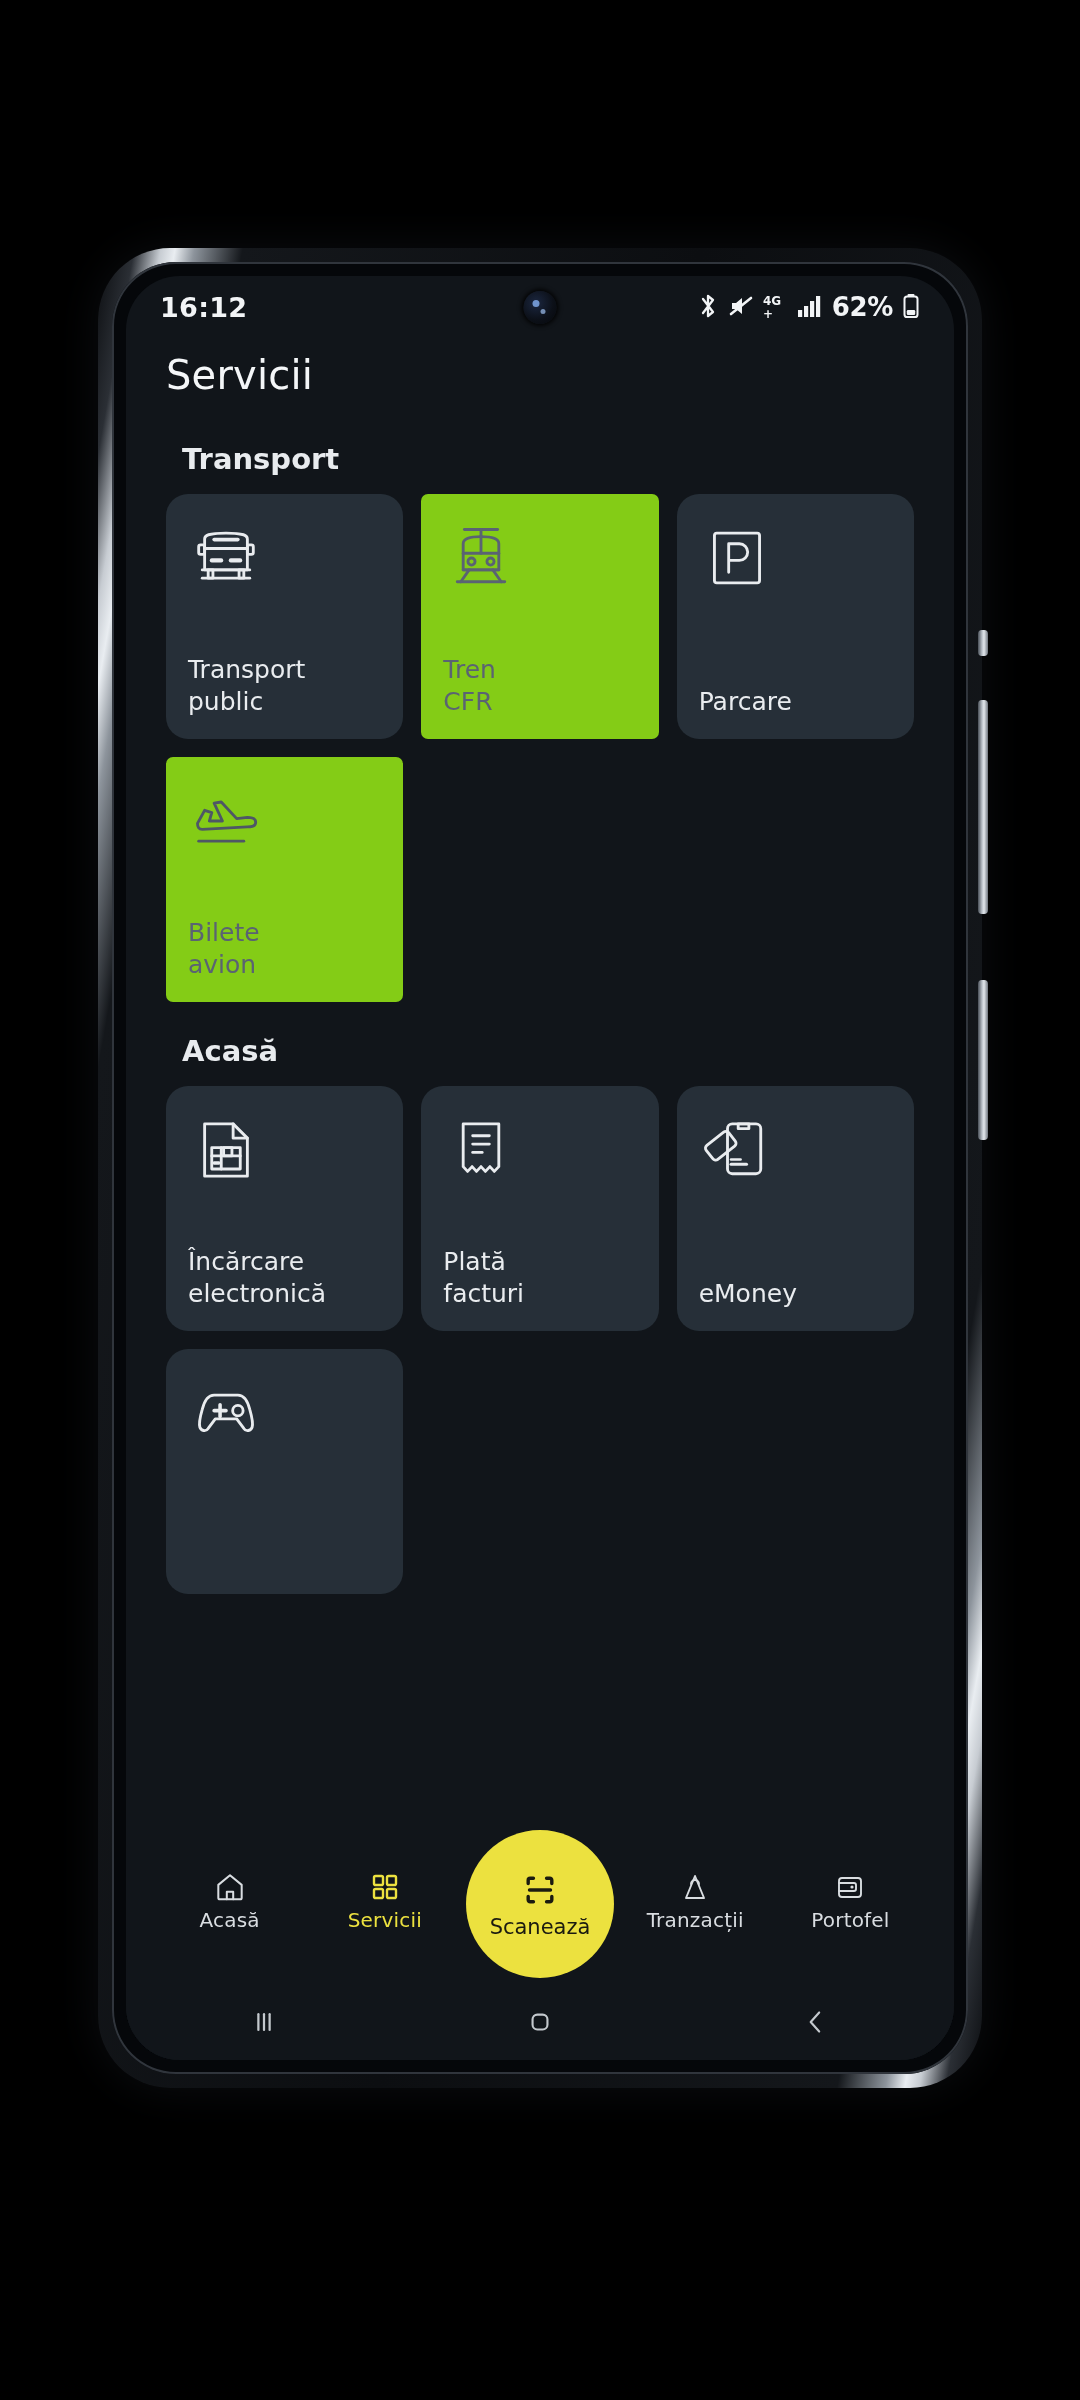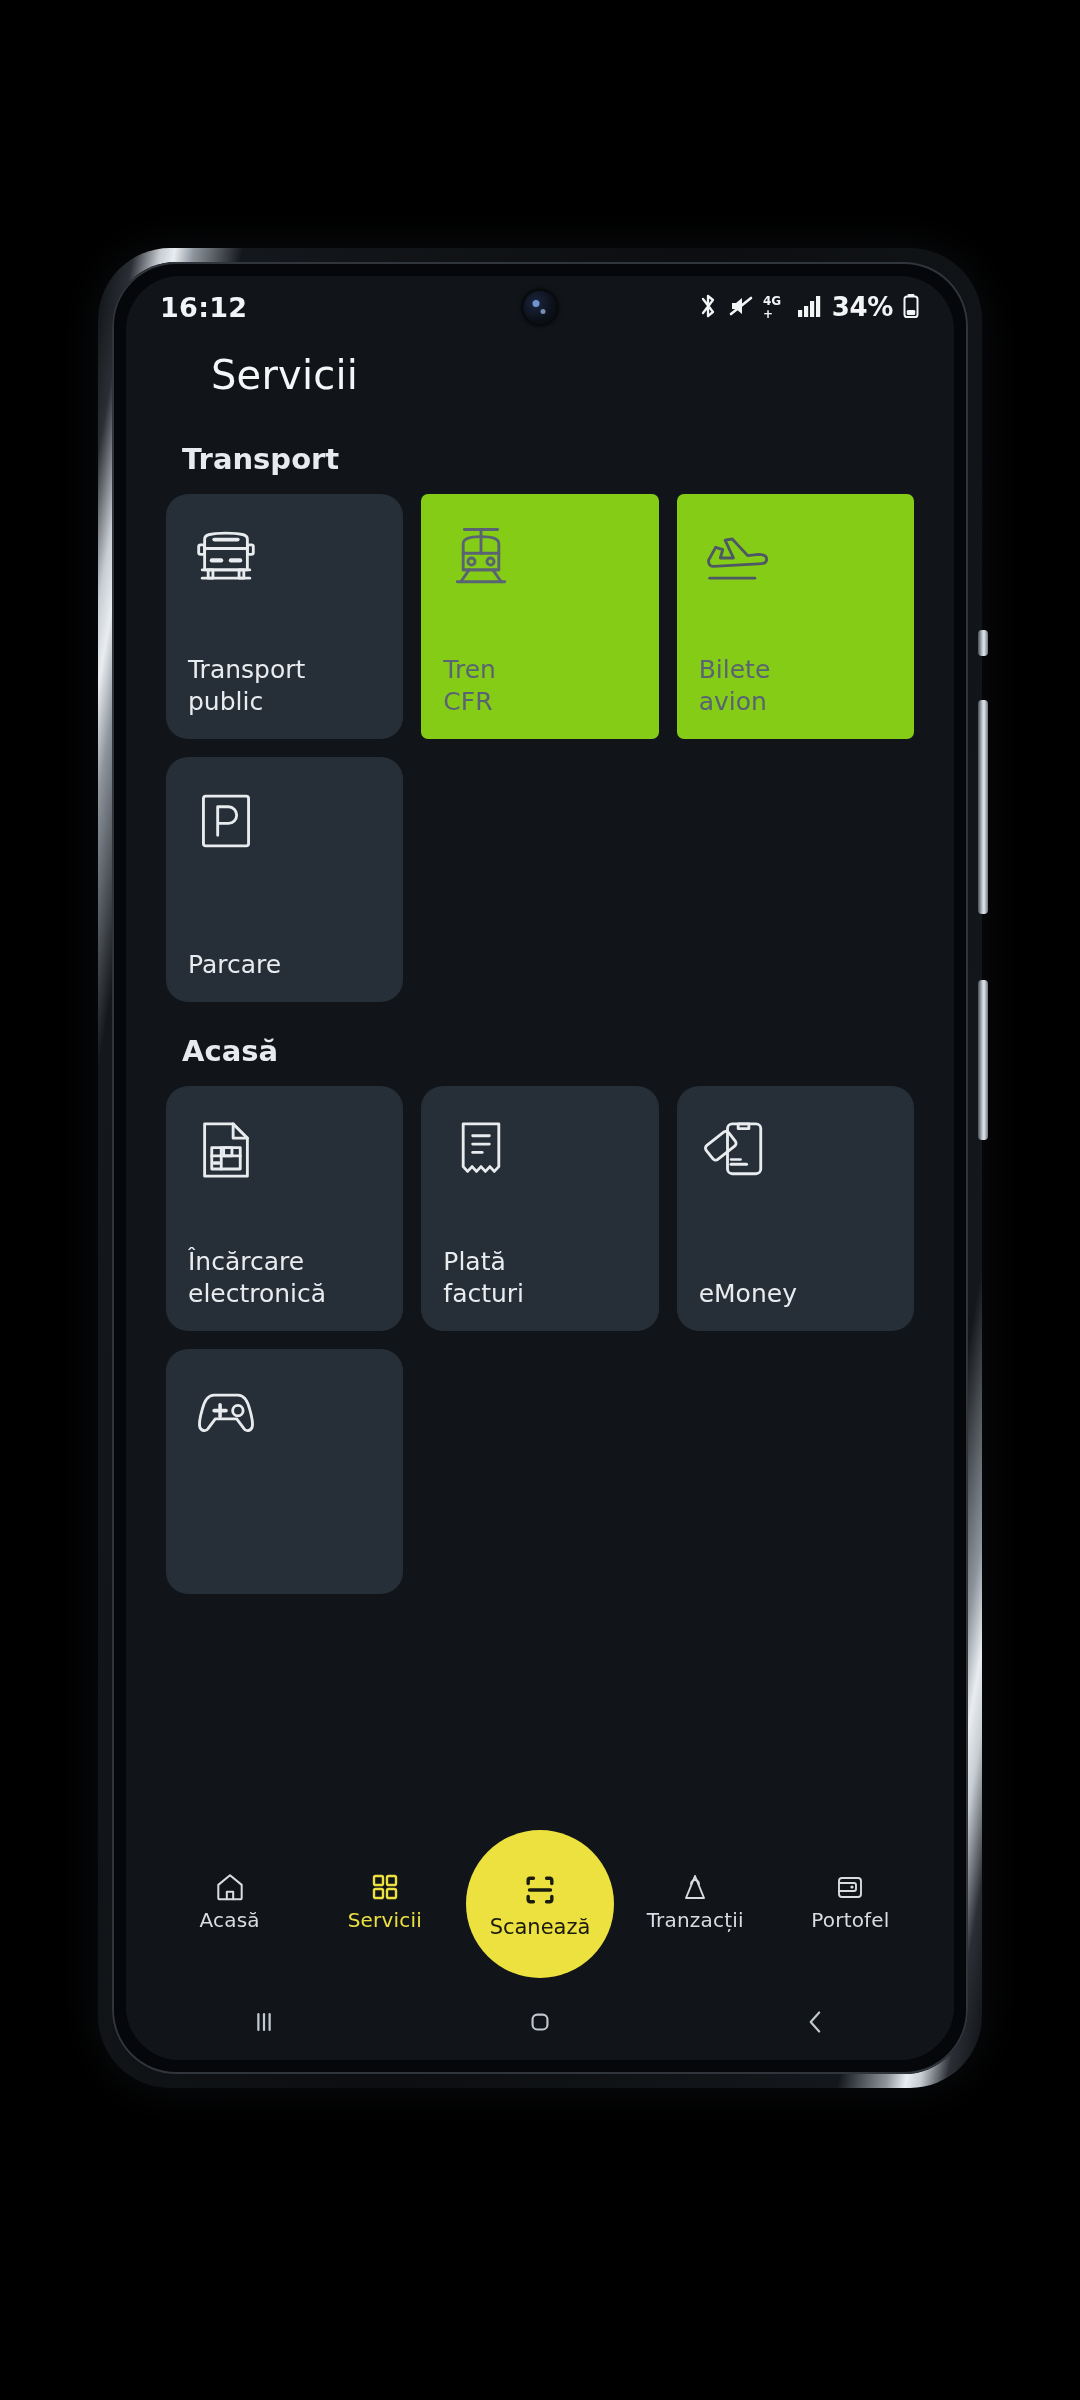--- a/index.html
+++ b/index.html
@@ -73,21 +73,20 @@
     content:""; position:absolute; left:17px; top:18px;
     width:5px; height:5px; border-radius:50%;
     background:#9ec0f0; opacity:.7;
   }
 
   
   .app{
     position:relative;
     height:calc(100% - 62px);
     background:#11151a;
-    padding-left:45px;
   }
 
   .page-title{
     font-size:40px; font-weight:400; color:#f4f6f8;
     padding:14px 40px 0 40px;
     letter-spacing:.2px;
   }
 
   .scroll-area{
     position:absolute; left:0; right:0; top:72px; bottom:0;
@@ -198,21 +197,21 @@
         <svg class="sb-ico" width="25" height="28" viewBox="0 0 25 28">
           <text x="0" y="13" font-family="DejaVu Sans, sans-serif" font-size="12" font-weight="700" fill="#f2f4f6">4G</text>
           <text x="0" y="26" font-family="DejaVu Sans, sans-serif" font-size="12" font-weight="700" fill="#f2f4f6">+</text>
         </svg>
         <svg class="sb-ico" width="26" height="28" viewBox="0 0 26 28">
           <rect x="1" y="18" width="4.2" height="7" fill="#f2f4f6"></rect>
           <rect x="7" y="14" width="4.2" height="11" fill="#f2f4f6"></rect>
           <rect x="13" y="9" width="4.2" height="16" fill="#f2f4f6"></rect>
           <rect x="19" y="4" width="4.2" height="21" fill="#f2f4f6"></rect>
         </svg>
-        <span class="sb-batt-txt">34%</span>
+        <span class="sb-batt-txt">62%</span>
         <svg class="sb-ico" width="18" height="28" viewBox="0 0 18 28">
           <rect x="5.5" y="2" width="7" height="2.6" rx="1" fill="#f2f4f6"></rect>
           <rect x="2.5" y="4.5" width="13" height="20.5" rx="2.6" fill="none" stroke="#f2f4f6" stroke-width="2"></rect>
           <rect x="4.8" y="18" width="8.4" height="5" rx="1.2" fill="#f2f4f6"></rect>
         </svg>
       </div>
     </div>
 
     <div class="app">
 
@@ -254,38 +253,38 @@
                 <circle cx="40" cy="35" r="3"></circle>
                 <line x1="17" y1="42" x2="47" y2="42"></line>
                 <line x1="22" y1="42" x2="15" y2="52"></line>
                 <line x1="42" y1="42" x2="49" y2="52"></line>
                 <line x1="12" y1="52" x2="52" y2="52"></line>
               </svg>
             </div>
             <div class="card-label">Tren<br>CFR</div>
           </div>
 
+          <div class="card">
+            <div class="card-icon">
+              <svg width="76" height="76" viewBox="0 0 64 64" fill="none" stroke="#e9ecef" stroke-width="2.4" stroke-linecap="round" stroke-linejoin="round">
+                <rect x="13" y="11" width="38" height="42" rx="2"></rect>
+                <path d="M25 44V20h9a7 7 0 0 1 0 14h-9"></path>
+              </svg>
+            </div>
+            <div class="card-label">Parcare</div>
+          </div>
+
           <div class="card disabled">
             <div class="card-icon">
               <svg width="76" height="76" viewBox="0 0 64 64" fill="none" stroke="#4e5766" stroke-width="2.4" stroke-linecap="round" stroke-linejoin="round">
                 <path d="M8 34 L14 23 L20 25 L18 32 L29 32 L22 17 L28 16 L41 30 L50 29 c5 0 7 2 7 4 s-2 4-7 4 L12 39 c-3 0-4-2-4-5z"></path>
                 <line x1="9" y1="49" x2="47" y2="49"></line>
               </svg>
             </div>
             <div class="card-label">Bilete<br>avion</div>
-          </div>
-
-          <div class="card">
-            <div class="card-icon">
-              <svg width="76" height="76" viewBox="0 0 64 64" fill="none" stroke="#e9ecef" stroke-width="2.4" stroke-linecap="round" stroke-linejoin="round">
-                <rect x="13" y="11" width="38" height="42" rx="2"></rect>
-                <path d="M25 44V20h9a7 7 0 0 1 0 14h-9"></path>
-              </svg>
-            </div>
-            <div class="card-label">Parcare</div>
           </div>
 
         </div>
 
         <div class="section-title">Acasă</div>
         <div class="grid">
 
           <div class="card">
             <div class="card-icon">
               <svg width="76" height="76" viewBox="0 0 64 64" fill="none" stroke="#e9ecef" stroke-width="2.4" stroke-linecap="round" stroke-linejoin="round">

